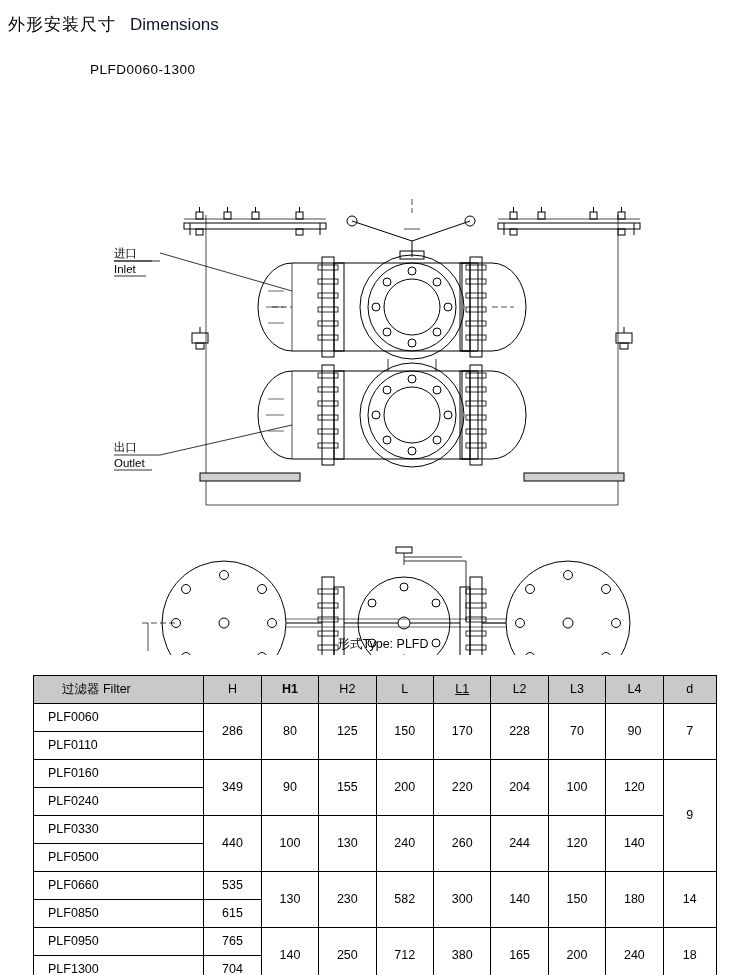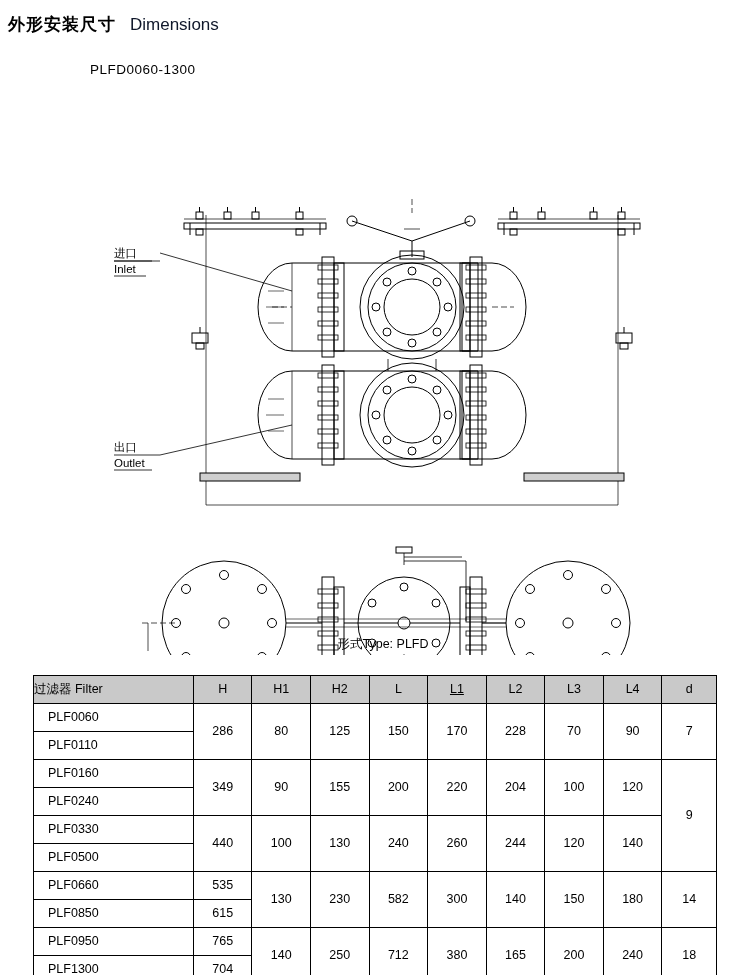--- a/index.html
+++ b/index.html
@@ -2,42 +2,42 @@
 <html><head>
 <meta charset="utf-8">
 <style>
   html,body{margin:0;padding:0;background:#ffffff;}
   body{width:750px;height:975px;position:relative;font-family:"Liberation Sans",sans-serif;color:#000;}
 
   .page{position:relative;width:750px;height:975px;overflow:hidden;}
 
   
   .hdr{position:absolute;left:8px;top:13px;display:flex;align-items:baseline;gap:14px;}
-  .hdr .cn{font-size:17px;font-weight:bold;letter-spacing:1px;}
+  .hdr .cn{font-size:17px;font-weight:normal;letter-spacing:1px;}
   .hdr .en{font-size:17px;font-weight:normal;color:#0f172a;}
 
   .model{position:absolute;left:90px;top:62px;font-size:13.5px;letter-spacing:.5px;}
 
   
   .draw{position:absolute;left:0;top:95px;width:750px;height:560px;}
   svg{display:block;}
 
   .typecap{position:absolute;left:8px;top:636px;width:750px;text-align:center;font-size:12.5px;}
 
   
   .tblwrap{position:absolute;left:33px;top:675px;width:684px;}
   table{border-collapse:collapse;width:684px;}
   td,th{border:1px solid #000;text-align:center;font-size:12.5px;font-weight:normal;
         padding:0;height:27px;line-height:27px;color:#000;}
   thead th{background:#c9c9c9;font-size:12.5px;}
-  thead th.first{text-align:left;background:#c9c9c9;}
+  thead th.first{text-align:left;padding-left:28px;background:#c9c9c9;}
   td.name{text-align:left;padding-left:14px;width:146px;}
   .c1{width:146px;}
   .c2{width:58px;}
-  .c3{width:58px;}
+  .c3{width:58px;font-weight:bold;}
   .c4{width:58px;}
   .c5{width:58px;}
   .c6{width:58px;text-decoration:underline;}
   .c7{width:58px;}
   .c8{width:58px;}
   .c9{width:58px;}
   .c10{width:54px;}
 </style>
 </head>
 <body>

